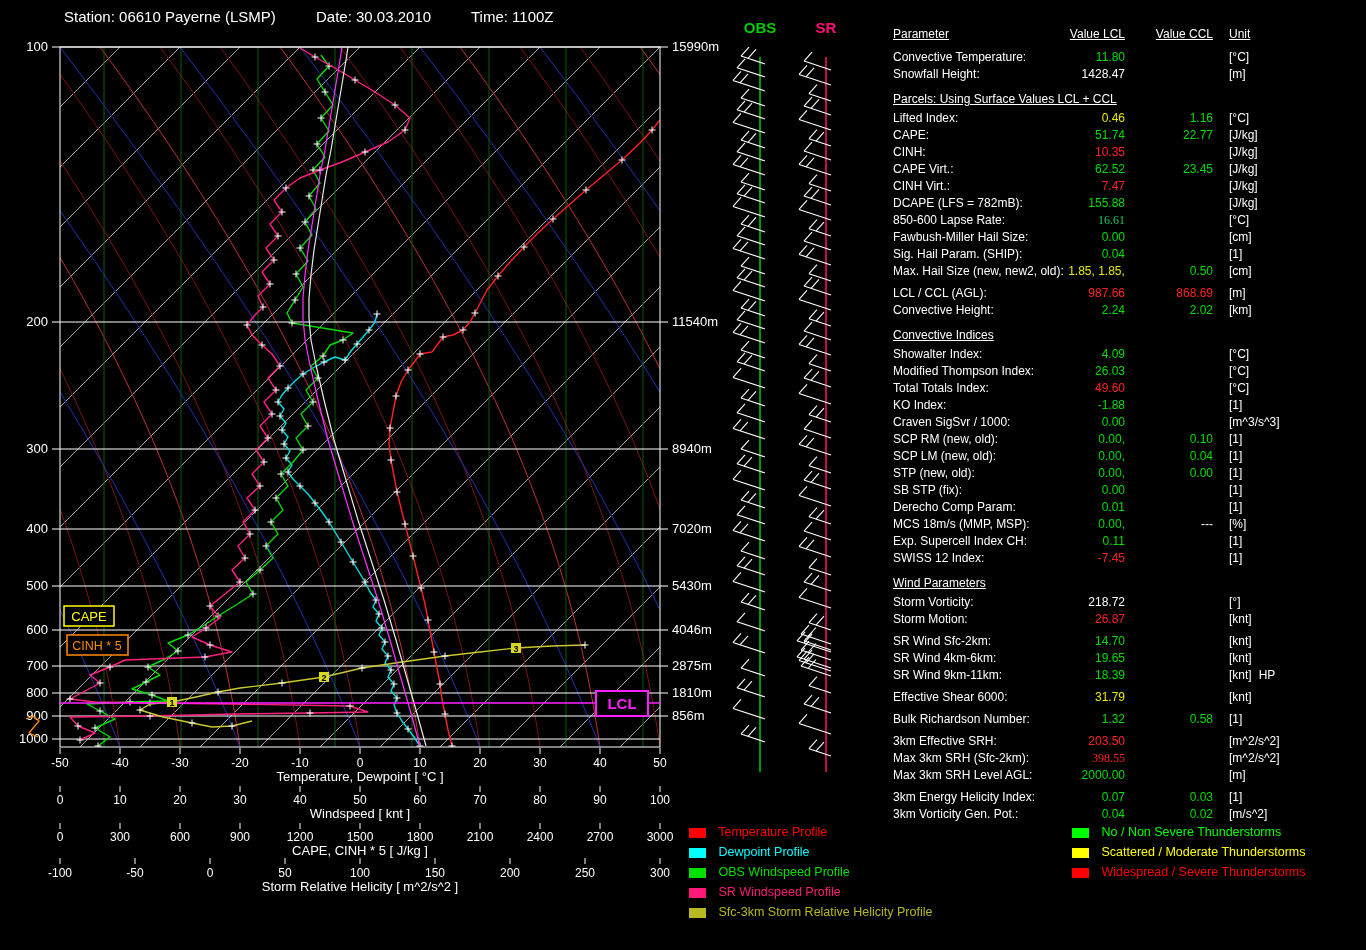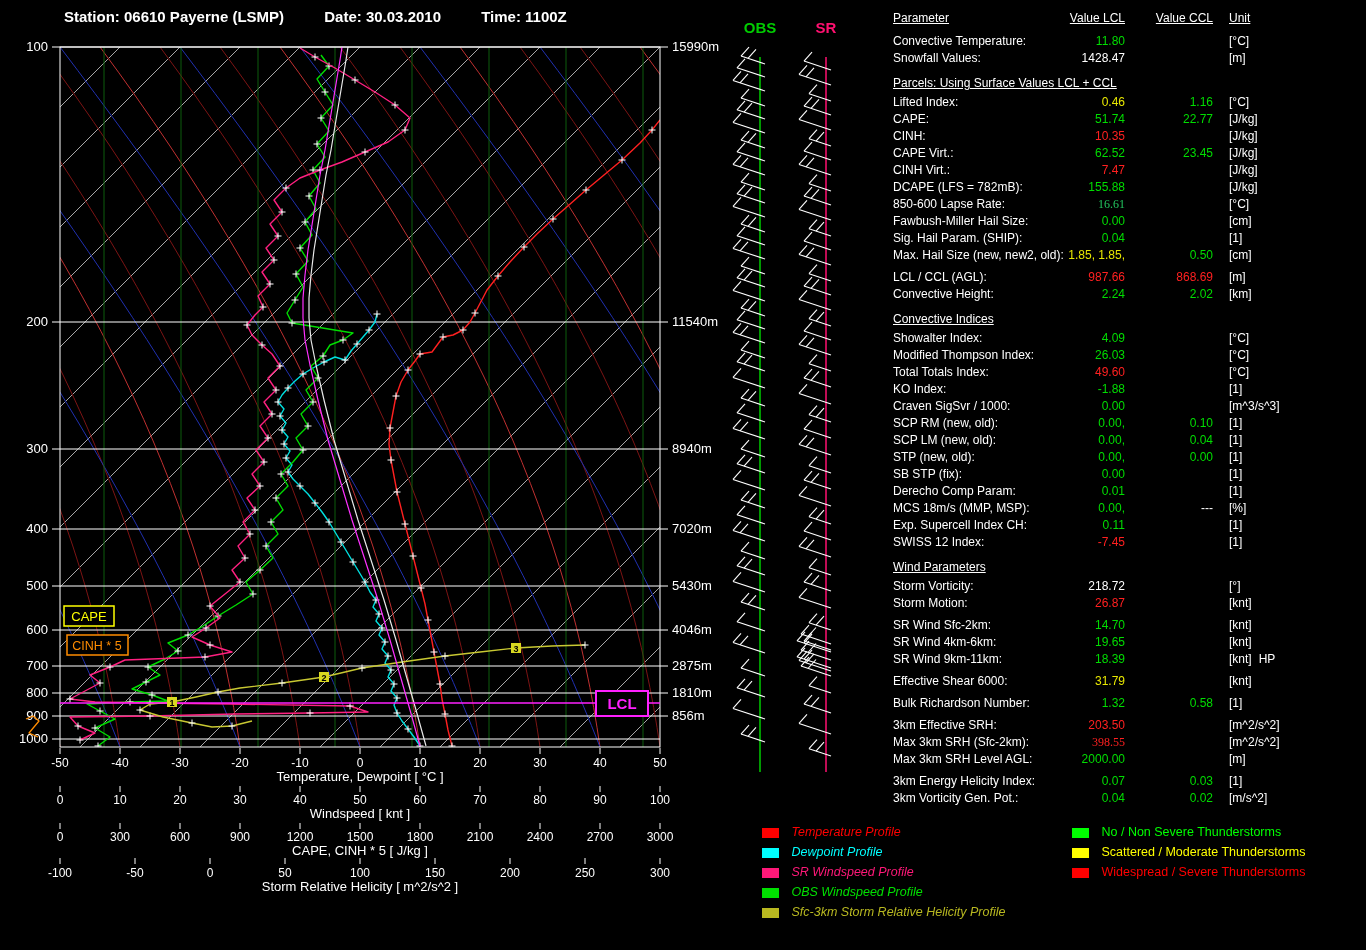--- a/index.html
+++ b/index.html
@@ -1,34 +1,34 @@
 <!DOCTYPE html>
 <html><head>
 <meta charset="utf-8">
 <style>
   html,body{margin:0;padding:0;background:#000;}
   .stage{position:relative;width:1366px;height:950px;background:#000;overflow:hidden;
          font-family:"Liberation Sans",sans-serif;color:#fff;}
-  .titlebar{position:absolute;top:8px;left:64px;font-size:15px;font-weight:bold;color:#fff;white-space:nowrap;}
+  .titlebar{position:absolute;top:8px;left:64px;font-size:15px;font-weight:normal;color:#fff;white-space:nowrap;}
   .titlebar span{margin-right:36px;}
   svg{position:absolute;top:0;left:0;}
   
-  .panel{position:absolute;top:10px;left:893px;width:473px;font-size:12px;line-height:17px;}
+  .panel{position:absolute;top:26px;left:893px;width:473px;font-size:12px;line-height:17px;}
   .prow{display:grid;grid-template-columns:175px 57px 88px 16px auto;height:17px;line-height:17px;}
   .pc{white-space:nowrap;}
   .pv1,.pv2{text-align:right;}
   .phead{margin-bottom:6px;}
   .phead .pc{text-decoration:underline;}
   .ptitle{text-decoration:underline;height:17px;line-height:17px;margin:8px 0 2px 0;}
   .ptitle:empty{display:none;margin:0;height:0;}
   .pgroup{margin-top:5px;}
   .extra{margin-left:7px;}
   
   .legend{position:absolute;font-size:12.5px;}
-  .legend-left{top:822px;left:762px;width:345px;font-style:italic;}
+  .legend-left{top:822px;left:689px;width:345px;}
   .legend-right{top:822px;left:1072px;width:300px;}
   .lrow{height:20px;line-height:20px;white-space:nowrap;}
   .sw{display:inline-block;width:17px;height:10px;margin-right:9px;vertical-align:middle;}
 </style>
 </head>
 <body>
 
 <div class="stage">
 
   <div class="titlebar">
@@ -793,21 +793,21 @@
 
         <div class="prow">
           <span class="pc pl">Convective Temperature:</span>
           <span class="pc pv1" style="color: rgb(0, 221, 0);">11.80</span>
           <span class="pc pv2"></span>
           <span class="pc"></span>
           <span class="pc pu"><span>[°C]</span><span class="extra"></span></span>
         </div>
 
         <div class="prow">
-          <span class="pc pl">Snowfall Values:</span>
+          <span class="pc pl">Snowfall Height:</span>
           <span class="pc pv1" style="color: rgb(255, 255, 255);">1428.47</span>
           <span class="pc pv2"></span>
           <span class="pc"></span>
           <span class="pc pu"><span>[m]</span><span class="extra"></span></span>
         </div>
 
     </div>
 
     <div class="pgroup">
       <div class="ptitle">Parcels: Using Surface Values LCL + CCL</div>
@@ -879,21 +879,21 @@
         <div class="prow">
           <span class="pc pl">Sig. Hail Param. (SHIP):</span>
           <span class="pc pv1" style="color: rgb(0, 221, 0);">0.04</span>
           <span class="pc pv2"></span>
           <span class="pc"></span>
           <span class="pc pu"><span>[1]</span><span class="extra"></span></span>
         </div>
 
         <div class="prow">
           <span class="pc pl">Max. Hail Size (new, new2, old):</span>
-          <span class="pc pv1" style="color: rgb(232, 232, 0);">1.85,  1.85,</span>
+          <span class="pc pv1" style="color: rgb(232, 232, 0); text-align: center;">1.85,  1.85,</span>
           <span class="pc pv2" style="color: rgb(0, 221, 0);">0.50</span>
           <span class="pc"></span>
           <span class="pc pu"><span>[cm]</span><span class="extra"></span></span>
         </div>
 
     </div>
 
     <div class="pgroup">
 
         <div class="prow">
@@ -1151,27 +1151,27 @@
         <span class="sw" style="background: rgb(255, 0, 0);"></span>
         <span class="lt" style="color: rgb(255, 0, 0);">Temperature Profile</span>
       </div>
 
       <div class="lrow">
         <span class="sw" style="background: rgb(0, 255, 255);"></span>
         <span class="lt" style="color: rgb(0, 255, 255);">Dewpoint Profile</span>
       </div>
 
       <div class="lrow">
+        <span class="sw" style="background: rgb(0, 224, 0);"></span>
+        <span class="lt" style="color: rgb(0, 224, 0);">OBS Windspeed Profile</span>
+      </div>
+
+      <div class="lrow">
         <span class="sw" style="background: rgb(255, 24, 120);"></span>
         <span class="lt" style="color: rgb(255, 24, 120);">SR Windspeed Profile</span>
-      </div>
-
-      <div class="lrow">
-        <span class="sw" style="background: rgb(0, 224, 0);"></span>
-        <span class="lt" style="color: rgb(0, 224, 0);">OBS Windspeed Profile</span>
       </div>
 
       <div class="lrow">
         <span class="sw" style="background: rgb(184, 184, 32);"></span>
         <span class="lt" style="color: rgb(184, 184, 32);">Sfc-3km Storm Relative Helicity Profile</span>
       </div>
 
 
   </div>
 

